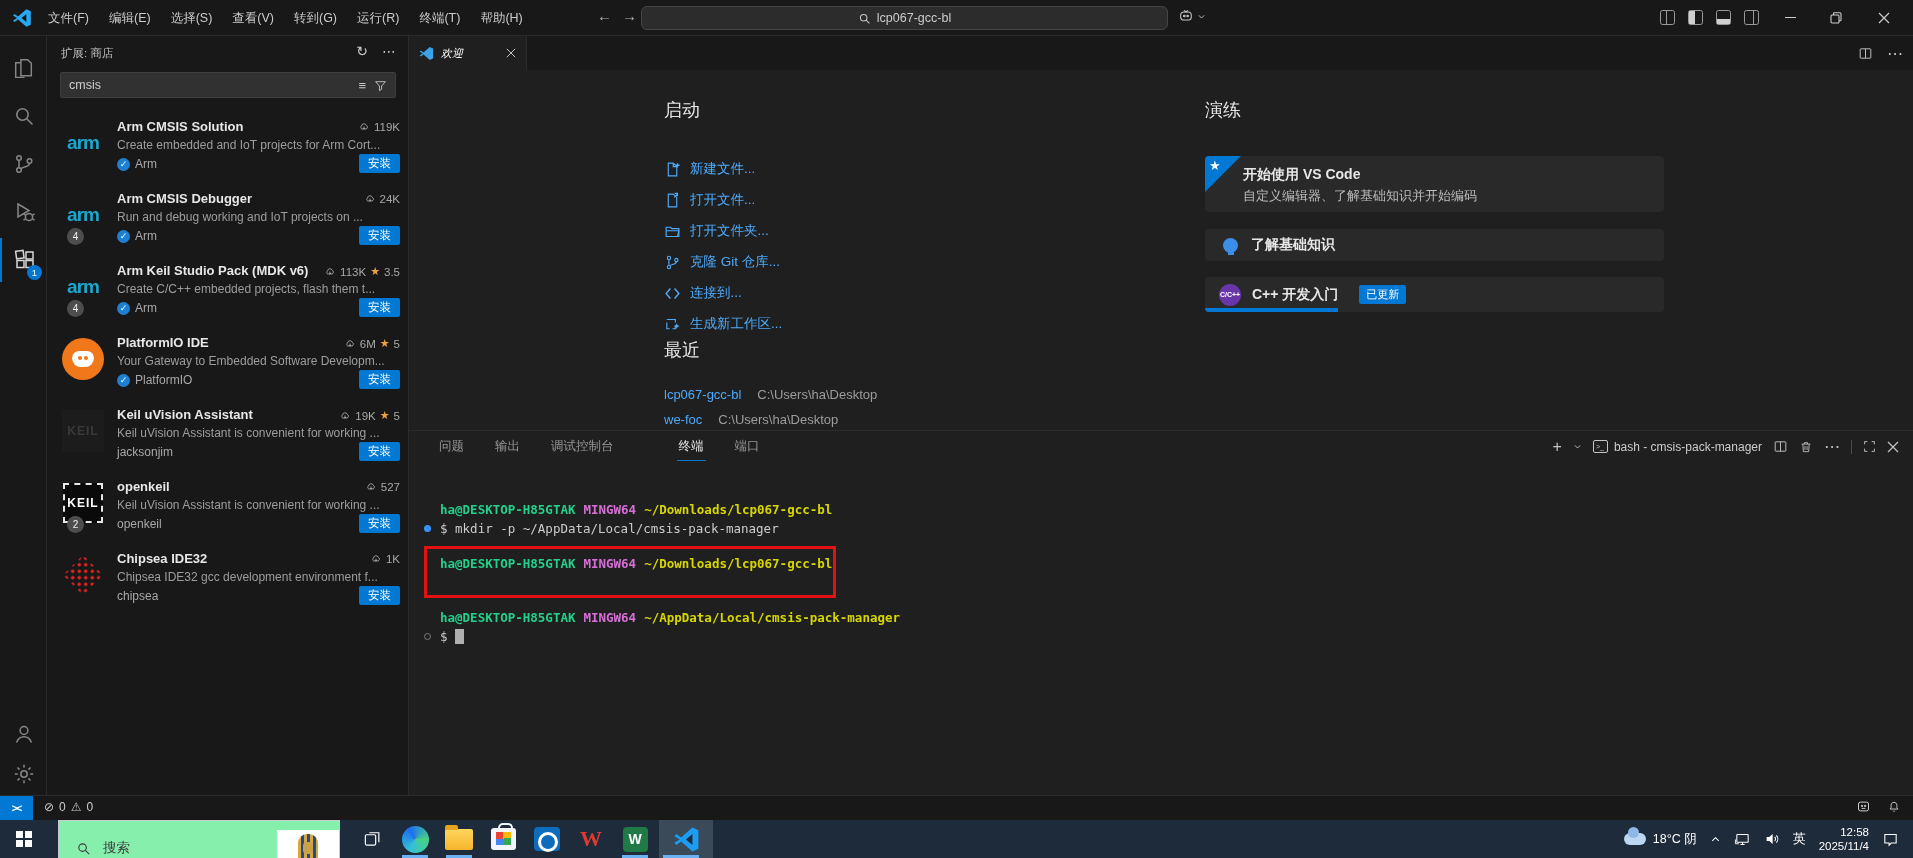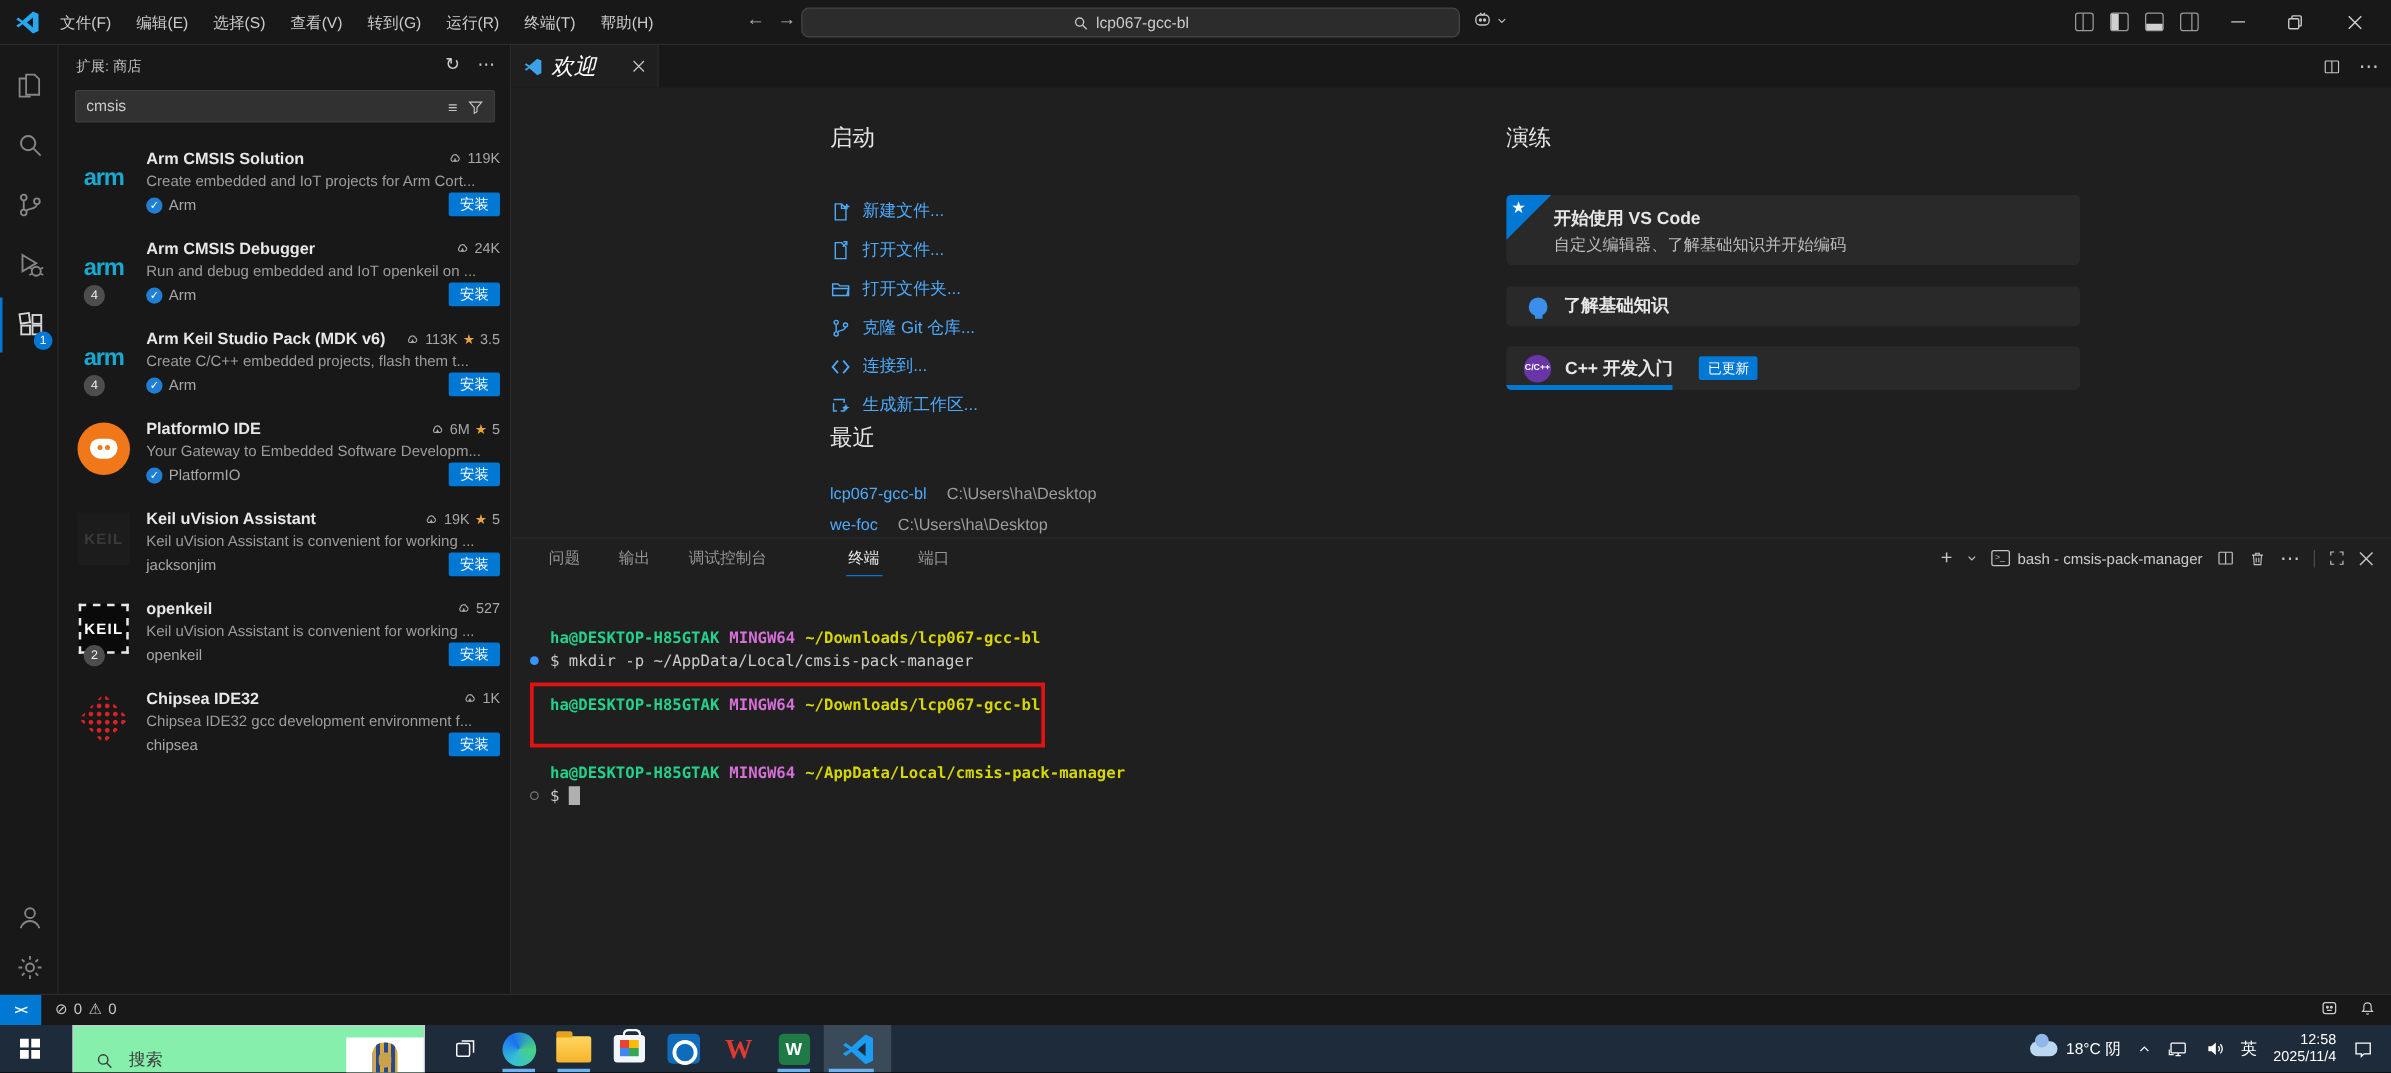--- a/index.html
+++ b/index.html
@@ -54,21 +54,21 @@
   .star { color:#e8a33d; font-size:11px; }
   .ext-desc { position:absolute; left:70px; top:26px; width:284px; font-size:12px; color:#9d9d9d; white-space:nowrap; overflow:hidden; }
   .ext-pub { position:absolute; left:70px; top:45px; display:flex; align-items:center; gap:5px; font-size:12px; color:#a8a8a8; }
   .vbadge { width:13px; height:13px; border-radius:50%; background:#1f7fd4; color:#fff; font-size:9px; display:flex; align-items:center; justify-content:center; }
   .install-btn { position:absolute; right:9px; top:42px; background:#0078d4; color:#fff; font-size:11.5px; padding:2px 9px; border-radius:2px; border:0; cursor:pointer; font-family:Liberation Sans, sans-serif; }
 
   
   #editor { position:absolute; left:409px; top:36px; width:1504px; height:759px; background:#1f1f1f; }
   #tabbar { position:absolute; left:0; top:0; width:100%; height:34px; background:#181818; }
   #tab-welcome { position:absolute; left:0; top:0; height:34px; width:118px; background:#1f1f1f; border-right:1px solid #2b2b2b; display:flex; align-items:center; padding:0 10px; gap:7px; }
-  #tab-welcome .tab-label { font-style:italic; font-size:18px; color:#ffffff; flex:1; }
+  #tab-welcome .tab-label { font-style:italic; font-size:11px; color:#ffffff; flex:1; }
   #tab-acts { position:absolute; right:10px; top:0; height:34px; display:flex; align-items:center; gap:14px; color:#c5c5c5; }
 
   #welcome { position:absolute; left:0; top:34px; width:100%; height:360px; }
   .w-heading { position:absolute; font-size:18px; font-weight:400; color:#e7e7e7; }
   .start-link { position:absolute; left:255px; height:22px; display:flex; align-items:center; gap:9px; color:#4daafc; font-size:13.5px; cursor:pointer; }
   .recent-row { position:absolute; left:255px; height:20px; display:flex; align-items:center; gap:16px; font-size:13px; }
   .recent-row .r-name { color:#4daafc; cursor:pointer; }
   .recent-row .r-path { color:#9d9d9d; }
   .walk-card { position:absolute; left:796px; width:459px; background:#292929; border-radius:4px; overflow:hidden; }
   .ribbon { position:absolute; left:0; top:0; width:0; height:0; border-top:36px solid #0078d4; border-right:36px solid transparent; }
@@ -302,21 +302,21 @@
           </div>
         <span class="ext-nbadge">4</span>
         <div class="ext-title">Arm CMSIS Debugger</div>
         <div class="ext-meta">
           <svg width="12" height="12" viewBox="0 0 24 24" fill="none" stroke="#a8a8a8" stroke-width="1.8">
               <path d="M7 10a5 5 0 0 1 9.6-1.4A4 4 0 0 1 16 16H7.5A3.5 3.5 0 0 1 7 10z"></path>
               <path d="M12 11v5 m-2-2 2 2 2-2"></path>
             </svg>
           <span>24K</span>
         </div>
-        <div class="ext-desc">Run and debug embedded and IoT openkeil on ...</div>
+        <div class="ext-desc">Run and debug working and IoT projects on ...</div>
         <div class="ext-pub">
             <span class="vbadge">✓</span>
             <span>Arm</span>
           </div>
         <button class="install-btn">安装</button>
       </div>
 
       <div class="ext-row" style="top:144px">
         <div class="ext-logo">
             <span class="logo-arm">arm</span>

